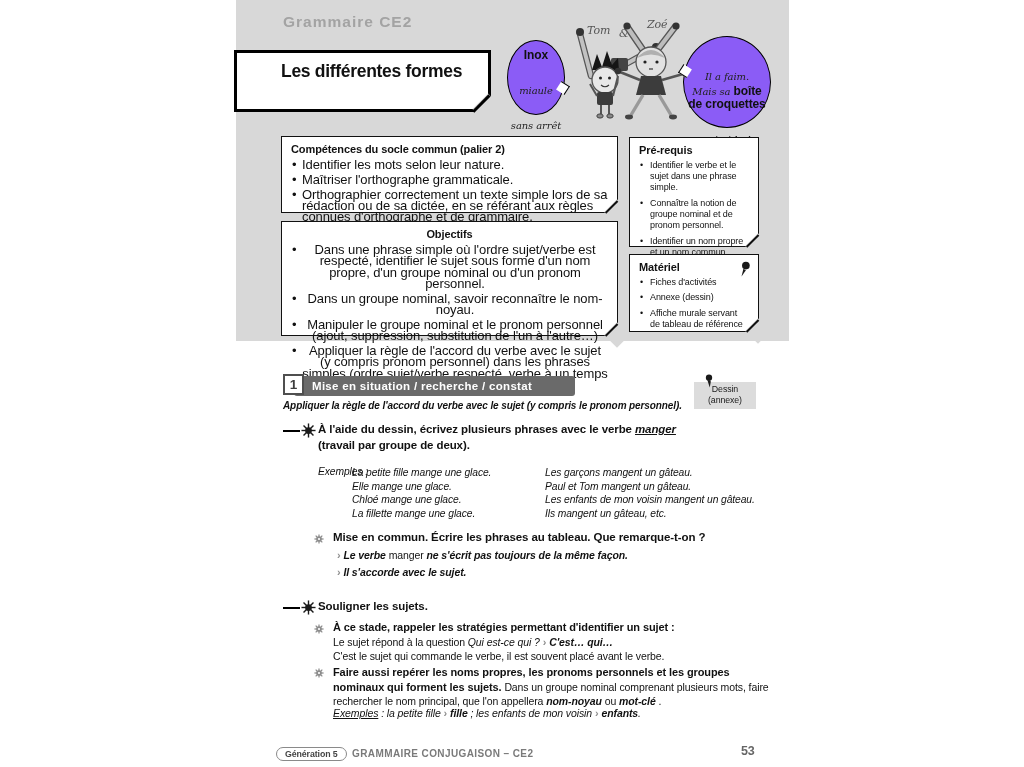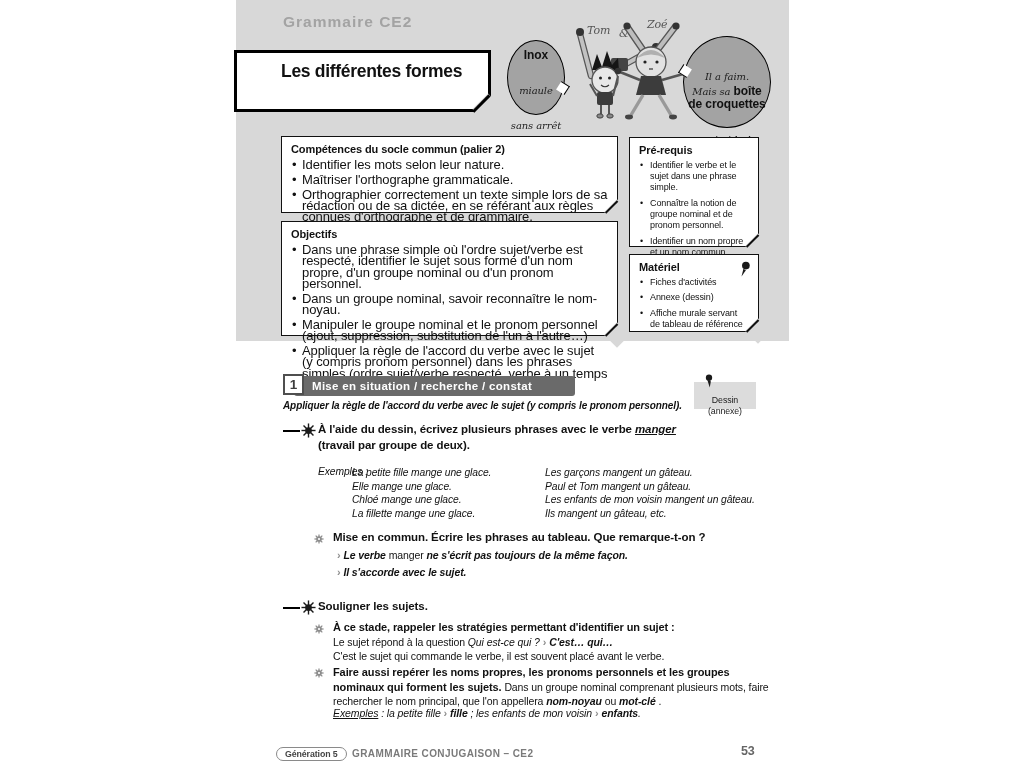--- a/index.html
+++ b/index.html
@@ -13,21 +13,21 @@
 
   .title-banner{left:234px;top:50px;width:257px;height:62px;background:#fff;border:3px solid #000;
                 box-sizing:border-box;padding:6px 0 0 44px;font-size:17.5px;font-weight:bold;
                 line-height:25px;letter-spacing:-0.3px;}
   .title-banner::before{content:"";position:absolute;right:-11px;bottom:-11px;width:22px;height:22px;
                 background:#d8d8d8;transform:rotate(45deg);}
   .title-banner::after{content:"";position:absolute;right:-5px;bottom:4px;width:23px;height:3.4px;
                 background:#000;transform:rotate(-45deg);}
 
   
-  .bubble{background:#a3a3a3;border:1.6px solid #000;border-radius:50%;text-align:center;box-sizing:border-box;}
+  .bubble{background:#8b5cf6;border:1.6px solid #000;border-radius:50%;text-align:center;box-sizing:border-box;}
   .bubble-left{left:507px;top:40px;width:58px;height:75px;padding-top:8px;}
   .bubble-right{left:683px;top:36px;width:88px;height:92px;padding-top:11px;}
   .bubble .tail-r{position:absolute;right:-4px;top:58%;width:9px;height:9px;background:#fff;
                   border-top:1.6px solid #000;border-right:1.6px solid #000;transform:rotate(33deg);}
   .bubble .tail-l{position:absolute;left:-4px;top:32%;width:9px;height:9px;background:#fff;
                   border-bottom:1.6px solid #000;border-left:1.6px solid #000;transform:rotate(33deg);}
   .bub-bold{display:block;font-size:12px;font-weight:bold;line-height:13px;}
   .bub-bold-inline{font-size:12px;font-weight:bold;}
   .script{font-family:"DejaVu Serif",serif;font-style:italic;}
   .bub-script{display:block;font-size:10px;line-height:12px;color:#222;margin-top:23px;}
@@ -40,35 +40,35 @@
   .infobox{background:#fff;border:1.6px solid #111;box-sizing:border-box;padding:6px 9px 0 9px;}
   .infobox::before{content:"";position:absolute;right:-9px;bottom:-9px;width:18px;height:18px;
                    background:#d8d8d8;transform:rotate(45deg);}
   .infobox::after{content:"";position:absolute;right:-3px;bottom:4px;width:17px;height:1.8px;
                   background:#111;transform:rotate(-45deg);}
   .infobox h3{margin:0 0 4px 0;font-size:11px;}
   .infobox ul{margin:0;padding:0;list-style:none;}
   .infobox li{position:relative;padding-left:11px;font-size:13px;line-height:11.3px;margin-bottom:3.6px;}
   .infobox li::before{content:"•";position:absolute;left:1px;top:0;}
   .box-competences{left:281px;top:136px;width:337px;height:77px;}
-  .box-objectifs{left:281px;top:221px;width:337px;height:115px;}
+  .box-objectifs{left:281px;top:221px;width:337px;height:115px;text-align:center;}
   .box-prerequis{left:629px;top:137px;width:130px;height:110px;}
   .box-materiel{left:629px;top:254px;width:130px;height:78px;}
   .box-prerequis li,.box-materiel li{font-size:9.0px;line-height:11.2px;margin-bottom:4.2px;}
   .pin-materiel{position:absolute;right:6px;top:5px;width:14px;height:19px;}
 
   
   .sec-badge{left:283px;top:374px;width:21px;height:21px;background:#fff;border:2.2px solid #4f4f4f;
              box-sizing:border-box;color:#3d3d3d;font-size:13.5px;font-weight:bold;text-align:center;
              line-height:17px;z-index:2;}
   .sec-bar{left:294px;top:376px;width:281px;height:20px;background:#6a6a6a;border-radius:3px;
            color:#fff;font-size:11.5px;font-weight:bold;line-height:20px;padding-left:18px;
            box-sizing:border-box;letter-spacing:0.3px;}
   .annex-box{left:694px;top:382px;width:62px;height:27px;background:#dcdcdc;text-align:center;
-             font-size:8.8px;line-height:10.5px;padding-top:13px;box-sizing:border-box;color:#1a1a1a;}
+             font-size:8.8px;line-height:10.5px;padding-top:2px;box-sizing:border-box;color:#1a1a1a;}
   .annex-pin{left:703px;top:373px;width:12px;height:17px;z-index:2;}
   .sec-subtitle{left:283px;top:400px;font-size:10px;font-style:italic;font-weight:bold;}
 
   
   .dash{width:17px;height:1.8px;background:#000;}
   .sun{width:15px;height:15px;}
   .gear{width:10px;height:10px;}
   .bold-lead{font-weight:bold;font-size:11.5px;line-height:16px;}
   .act1-intro{left:318px;top:421px;width:450px;}
   .verb-underline{font-style:italic;text-decoration:underline;}

